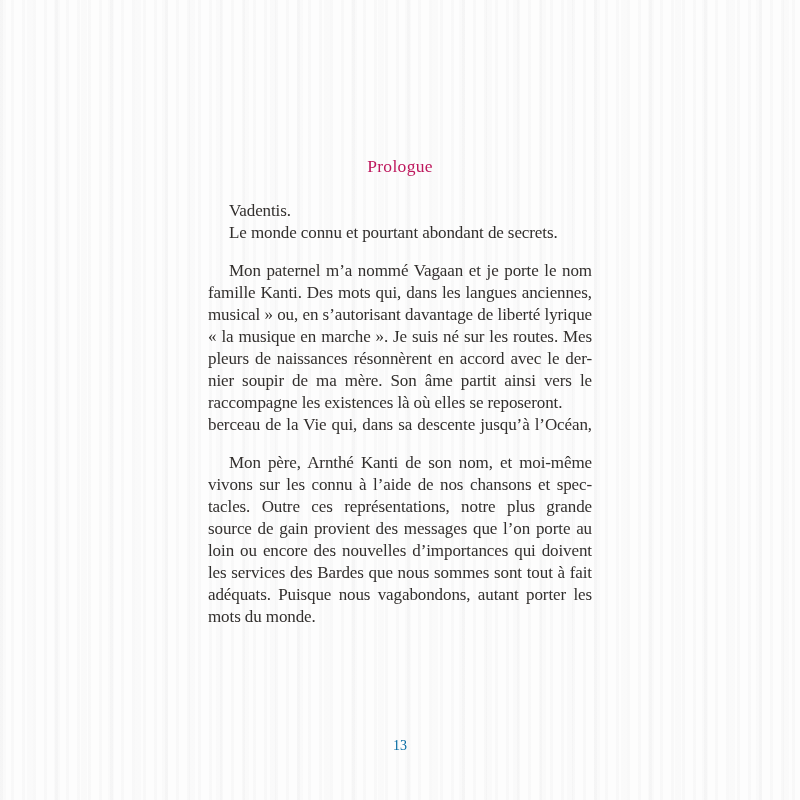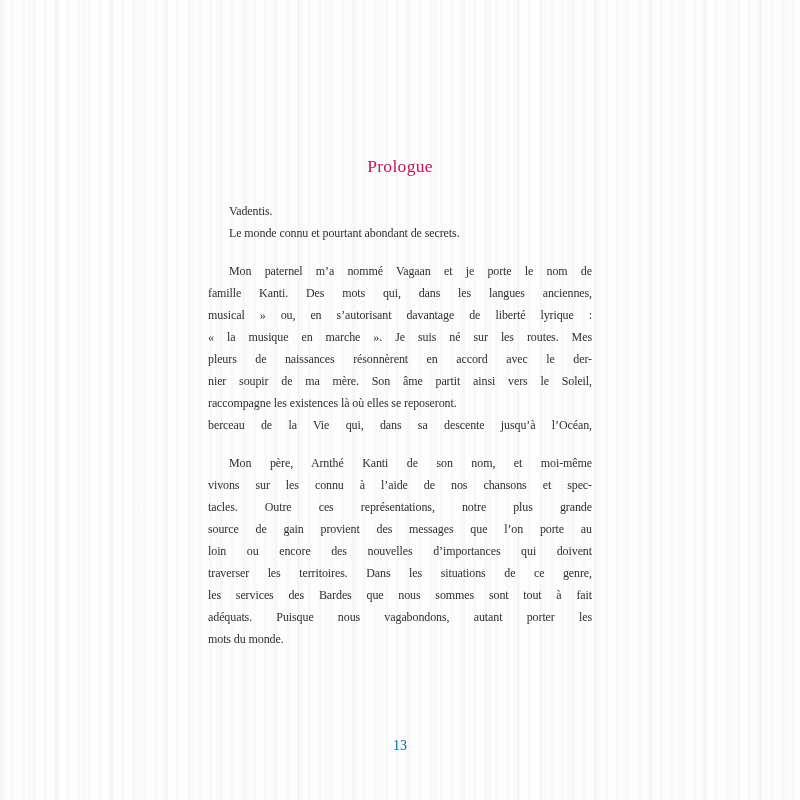--- a/index.html
+++ b/index.html
@@ -36,21 +36,21 @@
     font-weight: normal;
     letter-spacing: 0.3px;
     margin: 0;
     color: #be185d;
   }
   .textblock {
     position: absolute;
     top: 200px;
     left: 208px;
     width: 384px;
-    font-size: 12px;
+    font-size: 17px;
     letter-spacing: -0.1px;
   }
   .para { margin: 0; }
   .para.gap { margin-top: 16px; }
   .line {
     height: 22px;
     line-height: 22px;
     text-align: justify;
     text-align-last: justify;
     overflow: hidden;
@@ -90,21 +90,20 @@
         <div class="line">nier soupir de ma mère. Son âme partit ainsi vers le Soleil,</div>
         <div class="line last">raccompagne les existences là où elles se reposeront.</div>
         <div class="line">berceau de la Vie qui, dans sa descente jusqu’à l’Océan,</div>
       </div>
       <div class="para gap">
         <div class="line first">Mon père, Arnthé Kanti de son nom, et moi-même</div>
         <div class="line">vivons sur les connu à l’aide de nos chansons et spec-</div>
         <div class="line">tacles. Outre ces représentations, notre plus grande</div>
         <div class="line">source de gain provient des messages que l’on porte au</div>
         <div class="line">loin ou encore des nouvelles d’importances qui doivent</div>
-        <div class="line">traverser les territoires. Dans les situations de ce genre,</div>
         <div class="line">les services des Bardes que nous sommes sont tout à fait</div>
         <div class="line">adéquats. Puisque nous vagabondons, autant porter les</div>
         <div class="line last">mots du monde.</div>
       </div>
     </div>
 
   <div class="folio">13</div>
 </div>
 
 </body></html>

